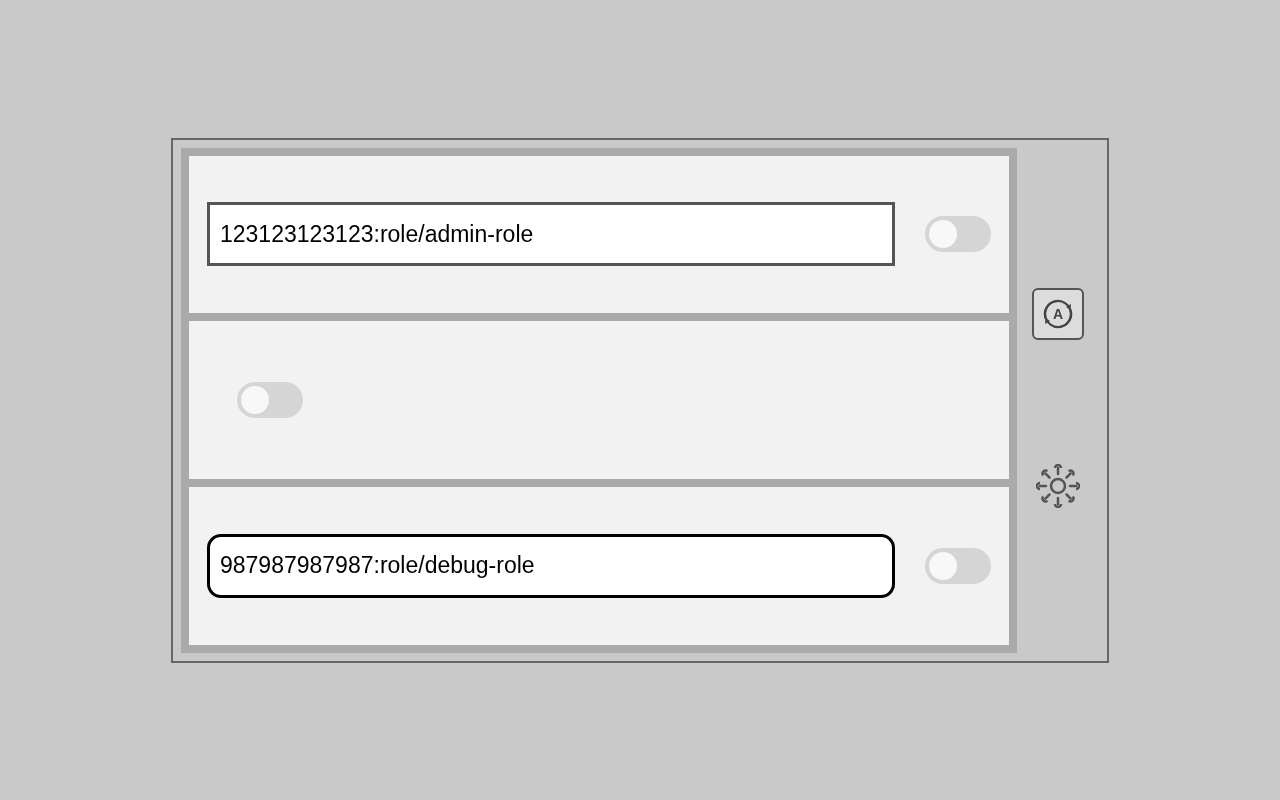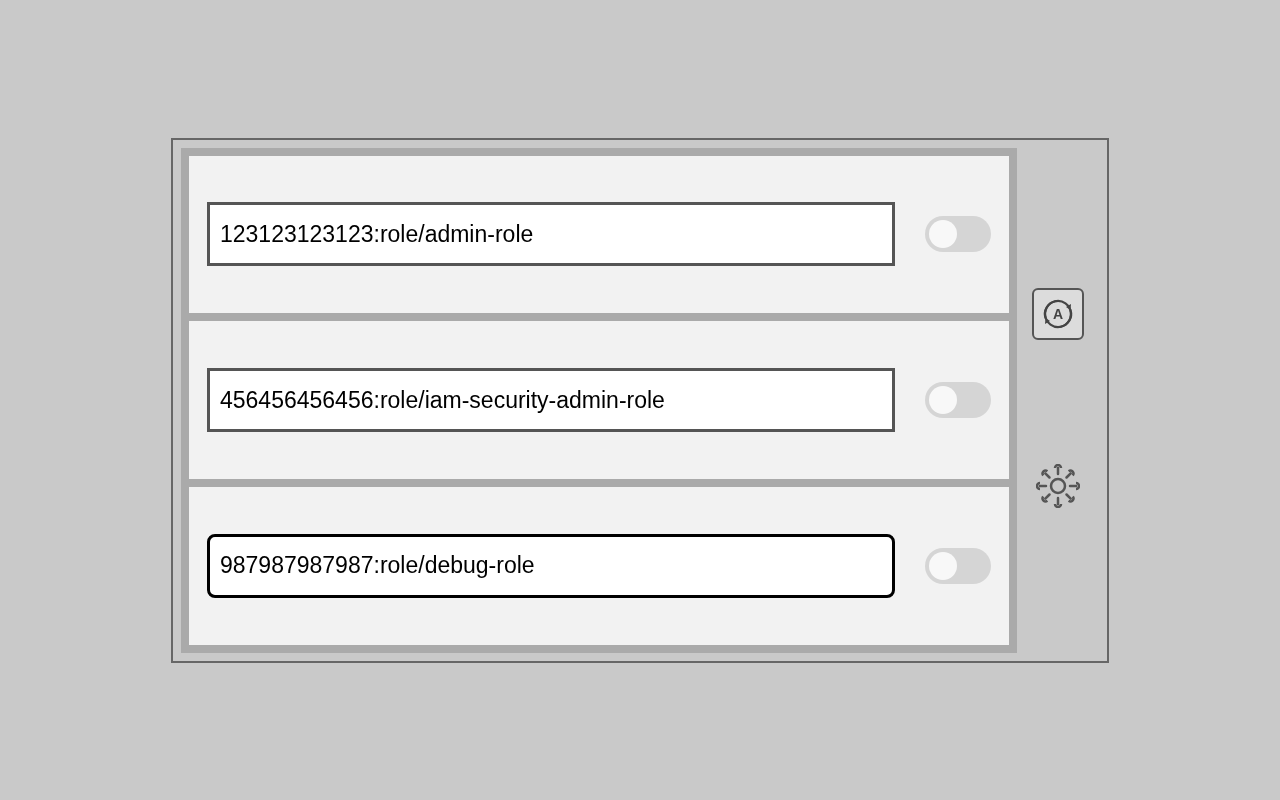--- a/index.html
+++ b/index.html
@@ -51,21 +51,21 @@
       padding: 0 10px;
       font-size: 23px;
       font-family: inherit;
       border: 3px solid #555;
       background: #fff;
       outline: none;
     }
 
     .role-input.active {
       border: 3px solid #000;
-      border-radius: 8px;
+      border-radius: 14px;
     }
 
     .toggle-wrap {
       margin-left: 30px;
       display: flex;
       align-items: center;
     }
 
     .toggle {
       width: 66px;
@@ -134,21 +134,20 @@
     <div class="role-row">
       <input class="role-input" type="text" value="123123123123:role/admin-role" style="">
       <div class="toggle-wrap">
         <div class="toggle">
           <div class="toggle-knob"></div>
         </div>
       </div>
     </div>
 
     <div class="role-row">
-      <input class="role-input" type="text" value="456456456456:role/iam-security-admin-role" style="">
       <div class="toggle-wrap">
         <div class="toggle">
           <div class="toggle-knob"></div>
         </div>
       </div>
     </div>
 
 
     <div class="role-row">
       <input class="role-input active" type="text" value="987987987987:role/debug-role" style="">

